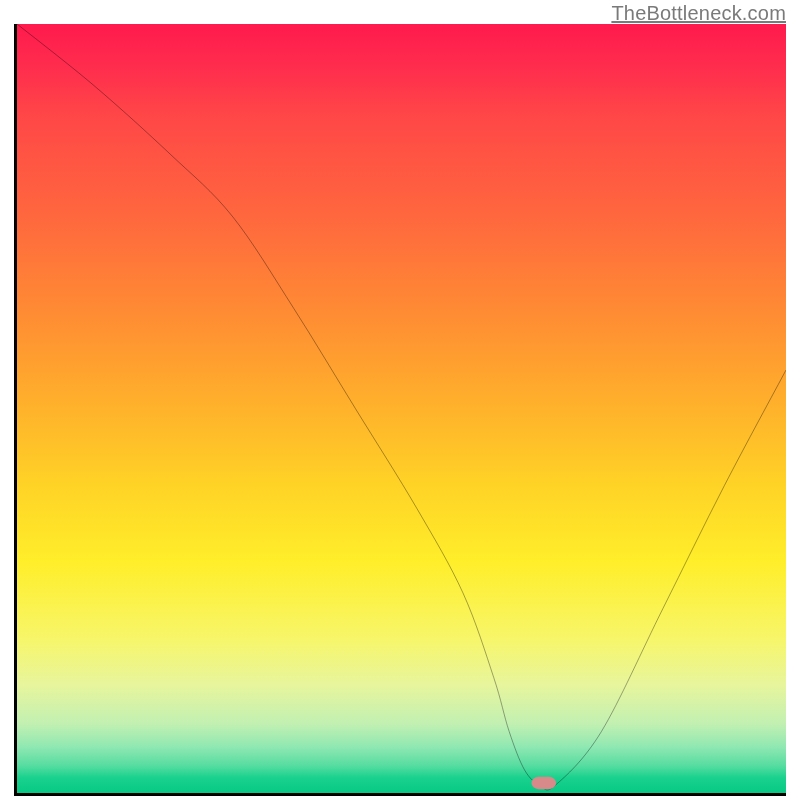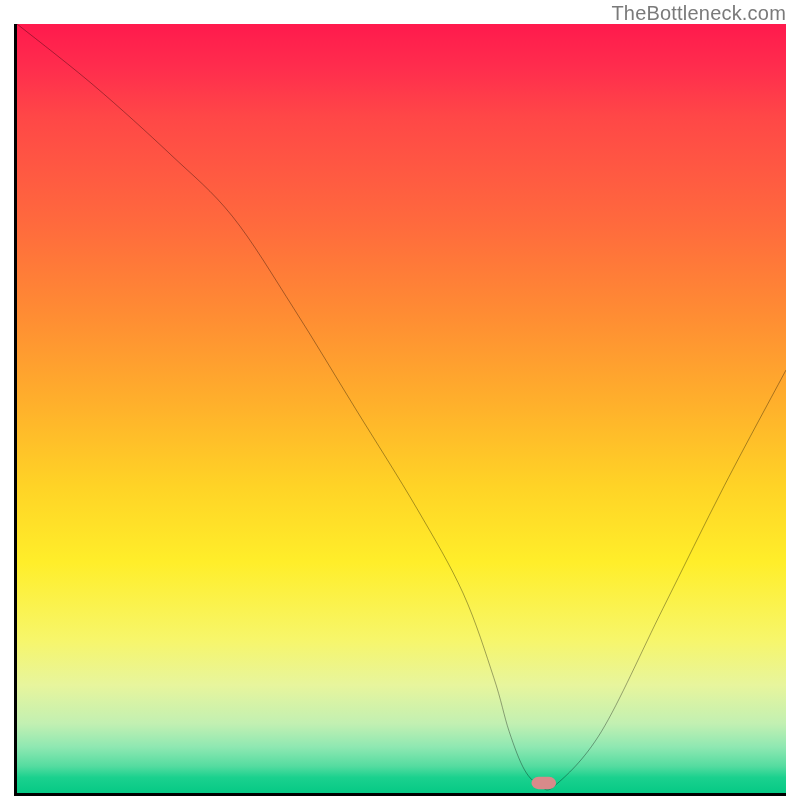--- a/index.html
+++ b/index.html
@@ -56,20 +56,21 @@
     height: 100%;
     pointer-events: none;
   }
   .watermark {
     position: absolute;
     top: 2px;
     right: 14px;
     font-size: 20px;
     color: #7a7a7a;
     letter-spacing: 0.2px;
+    text-decoration: underline;
   }
 </style>
 </head>
 <body>
 
 <div class="watermark">TheBottleneck.com</div>
 
 <div class="chart-frame">
 
   <div class="gradient-fill"></div>

